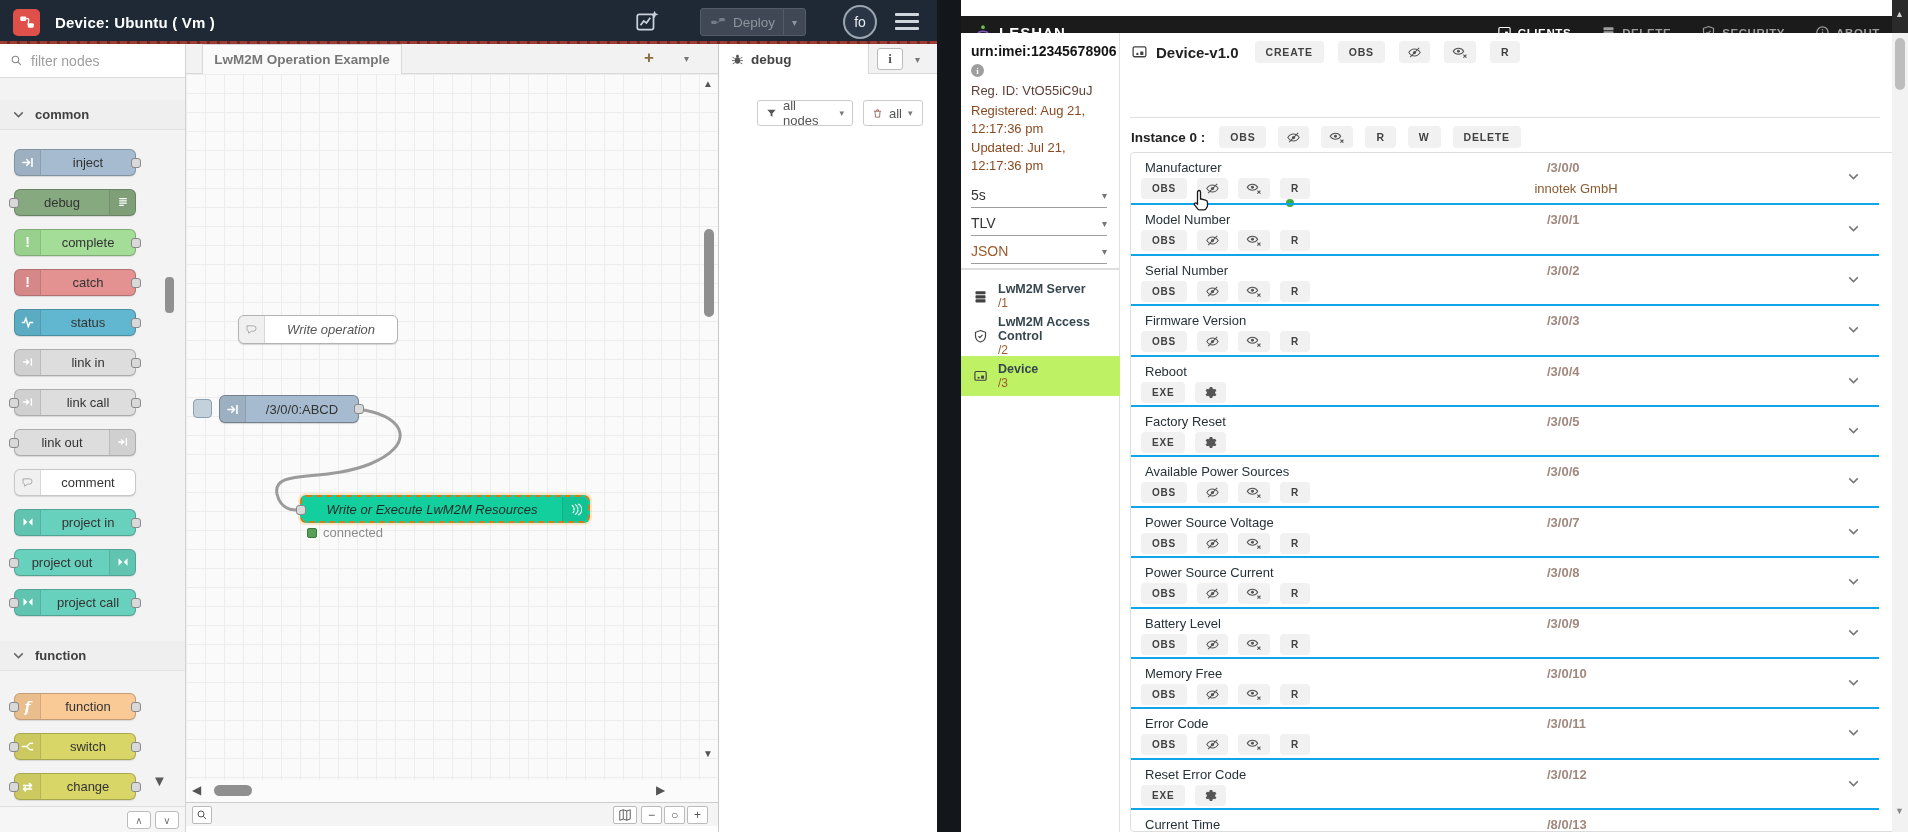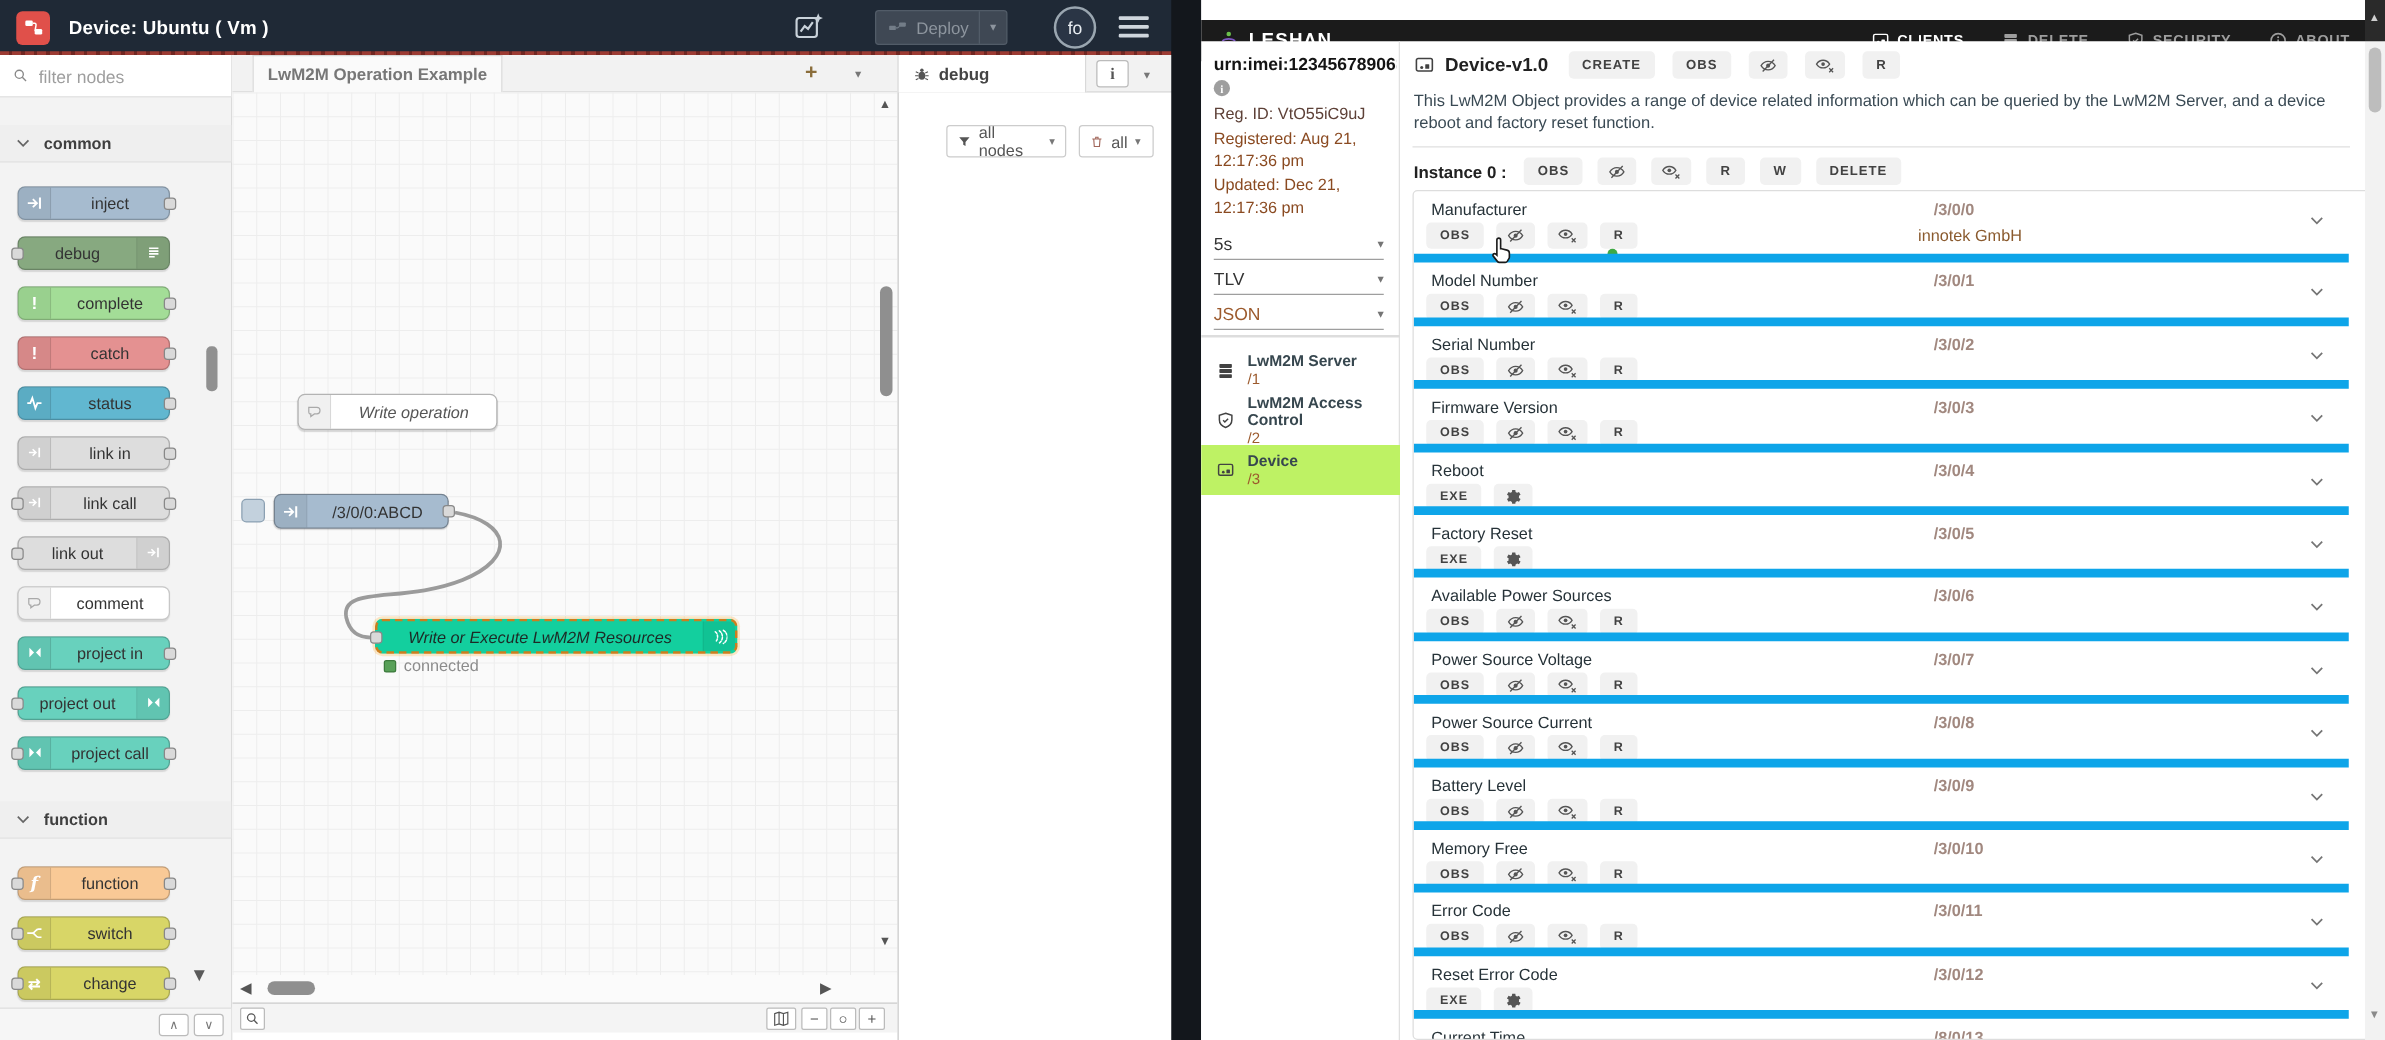--- a/index.html
+++ b/index.html
@@ -134,21 +134,21 @@
   .ls-title-row{left:11px;top:8px;display:flex;align-items:center;gap:8px;}
   .ls-title{font-size:15px;font-weight:bold;color:#212121;margin-right:8px;}
   .lbtn{display:inline-flex;align-items:center;justify-content:center;height:22px;background:#f1f1f1;border-radius:4px;
      color:#424242;font-size:10.5px;font-weight:bold;letter-spacing:.8px;padding:0 11px;}
   .lbtn.icbtn{padding:0 8px;color:#555;}
   .ls-desc{left:11px;top:39px;width:748px;font-size:13.2px;line-height:17px;color:#3a4a54;}
   .ls-divider{left:10px;top:84px;width:750px;height:1px;background:#e0e0e0;}
   .ls-instance-row{left:11px;top:93px;display:flex;align-items:center;gap:10px;}
   .ls-instance-label{font-size:13.5px;font-weight:bold;color:#212121;margin-right:4px;}
   .ls-card{left:10px;top:119px;width:894px;height:680px;border:1px solid #ddd;border-radius:4px;background:#fff;overflow:hidden;}
-  .res-row{position:absolute;left:0;width:748px;height:50.4px;border-top:7px solid #0ea5e9;}
+  .res-row{position:absolute;left:0;width:748px;height:50.4px;border-top:2px solid #0ea5e9;}
   .res-row:first-child{border-top:none;}
   .res-name{position:absolute;left:14px;top:7px;font-size:13px;color:#263238;}
   .res-path{position:absolute;left:416px;top:7px;font-size:13px;color:#a1887f;font-weight:bold;}
   .res-btns{position:absolute;left:10px;top:25px;display:flex;gap:10px;align-items:center;}
   .res-btns .lbtn{height:21px;font-size:10px;}
   .res-value{position:absolute;left:445px;top:28px;transform:translateX(-50%);font-size:13px;color:#8a5a2e;white-space:nowrap;}
   .res-chev{position:absolute;left:714px;top:15px;color:#757575;}
   .green-dot{position:absolute;width:8px;height:8px;border-radius:50%;background:#3fa944;}
   .cursor{left:1189px;top:188px;z-index:50;}
 </style>
@@ -534,21 +534,21 @@
             <span>ABOUT</span>
           </div>
         </div>
     </div>
 
     <div class="abs ls-side">
       <div class="abs ls-endpoint">urn:imei:123456789068</div>
       <div class="abs ls-info-ic">i</div>
       <div class="abs ls-regid">Reg. ID: VtO55iC9uJ</div>
       <div class="abs ls-regline" style="top:69px">Registered: Aug 21, 12:17:36 pm</div>
-      <div class="abs ls-regline" style="top:106px">Updated: Dec 21, 12:17:36 pm</div>
+      <div class="abs ls-regline" style="top:106px">Updated: Jul 21, 12:17:36 pm</div>
       <div id="ls-selects">
           <div class="abs ls-select" style="top: 150px;">
             <span>5s</span>
             <span class="caret">▾</span>
           </div>
           <div class="abs ls-select" style="top: 178px;">
             <span>TLV</span>
             <span class="caret">▾</span>
           </div>
           <div class="abs ls-select warm" style="top: 206px;">
@@ -622,21 +622,20 @@
             <span class="lbtn icbtn">
               <svg viewBox="0 0 26 24" width="16" height="15">
                 <path d="M2 10s3-5 8.5-5S19 10 19 10s-3 5-8.5 5S2 10 2 10z" fill="none" stroke="currentColor" stroke-width="1.7"></path>
                 <circle cx="10.5" cy="10" r="2.4" fill="currentColor"></circle>
                 <path d="M18.5 15.5l5 5M23.5 15.5l-5 5" stroke="currentColor" stroke-width="1.7"></path>
               </svg>
             </span>
             <span class="lbtn">R</span>
           </span>
       </div>
-      <div class="abs ls-desc">This LwM2M Object provides a range of device related information which can be queried by the LwM2M Server, and a device reboot and factory reset function.</div>
       <div class="abs ls-divider"></div>
       <div class="abs ls-instance-row">
         <span class="ls-instance-label">Instance 0 :</span>
         <span id="instance-actions" style="display:inline-flex;gap:12px;align-items:center">
             <span class="lbtn">OBS</span>
             <span class="lbtn icbtn">
               <svg viewBox="0 0 24 24" width="15" height="15">
                 <path d="M3 12s3.3-5.5 9-5.5S21 12 21 12s-3.3 5.5-9 5.5S3 12 3 12z" fill="none" stroke="currentColor" stroke-width="1.7"></path>
                 <circle cx="12" cy="12" r="2.6" fill="currentColor"></circle>
                 <line x1="5" y1="19.5" x2="19.5" y2="4.5" stroke="currentColor" stroke-width="1.7"></line>

